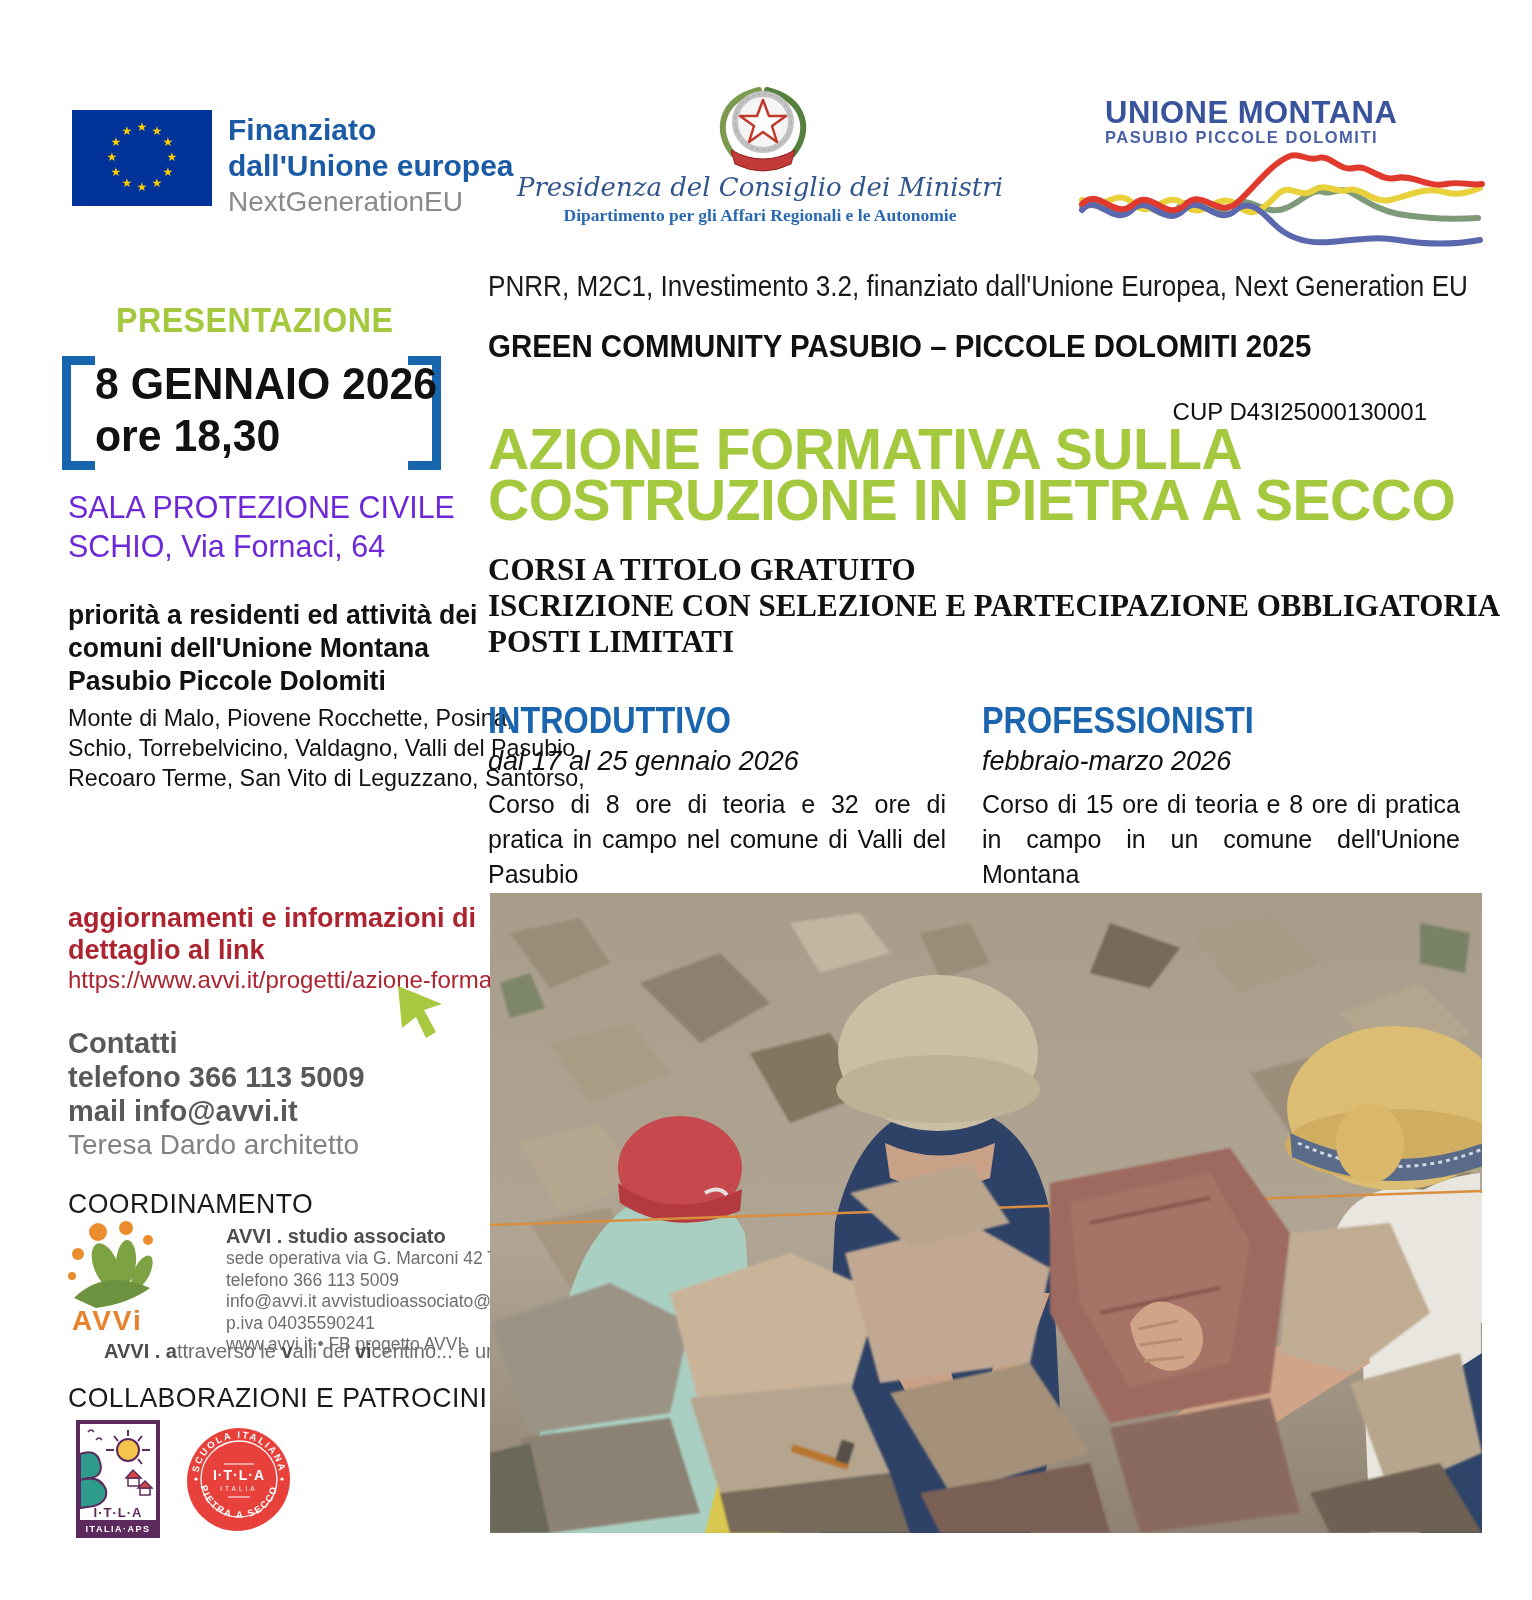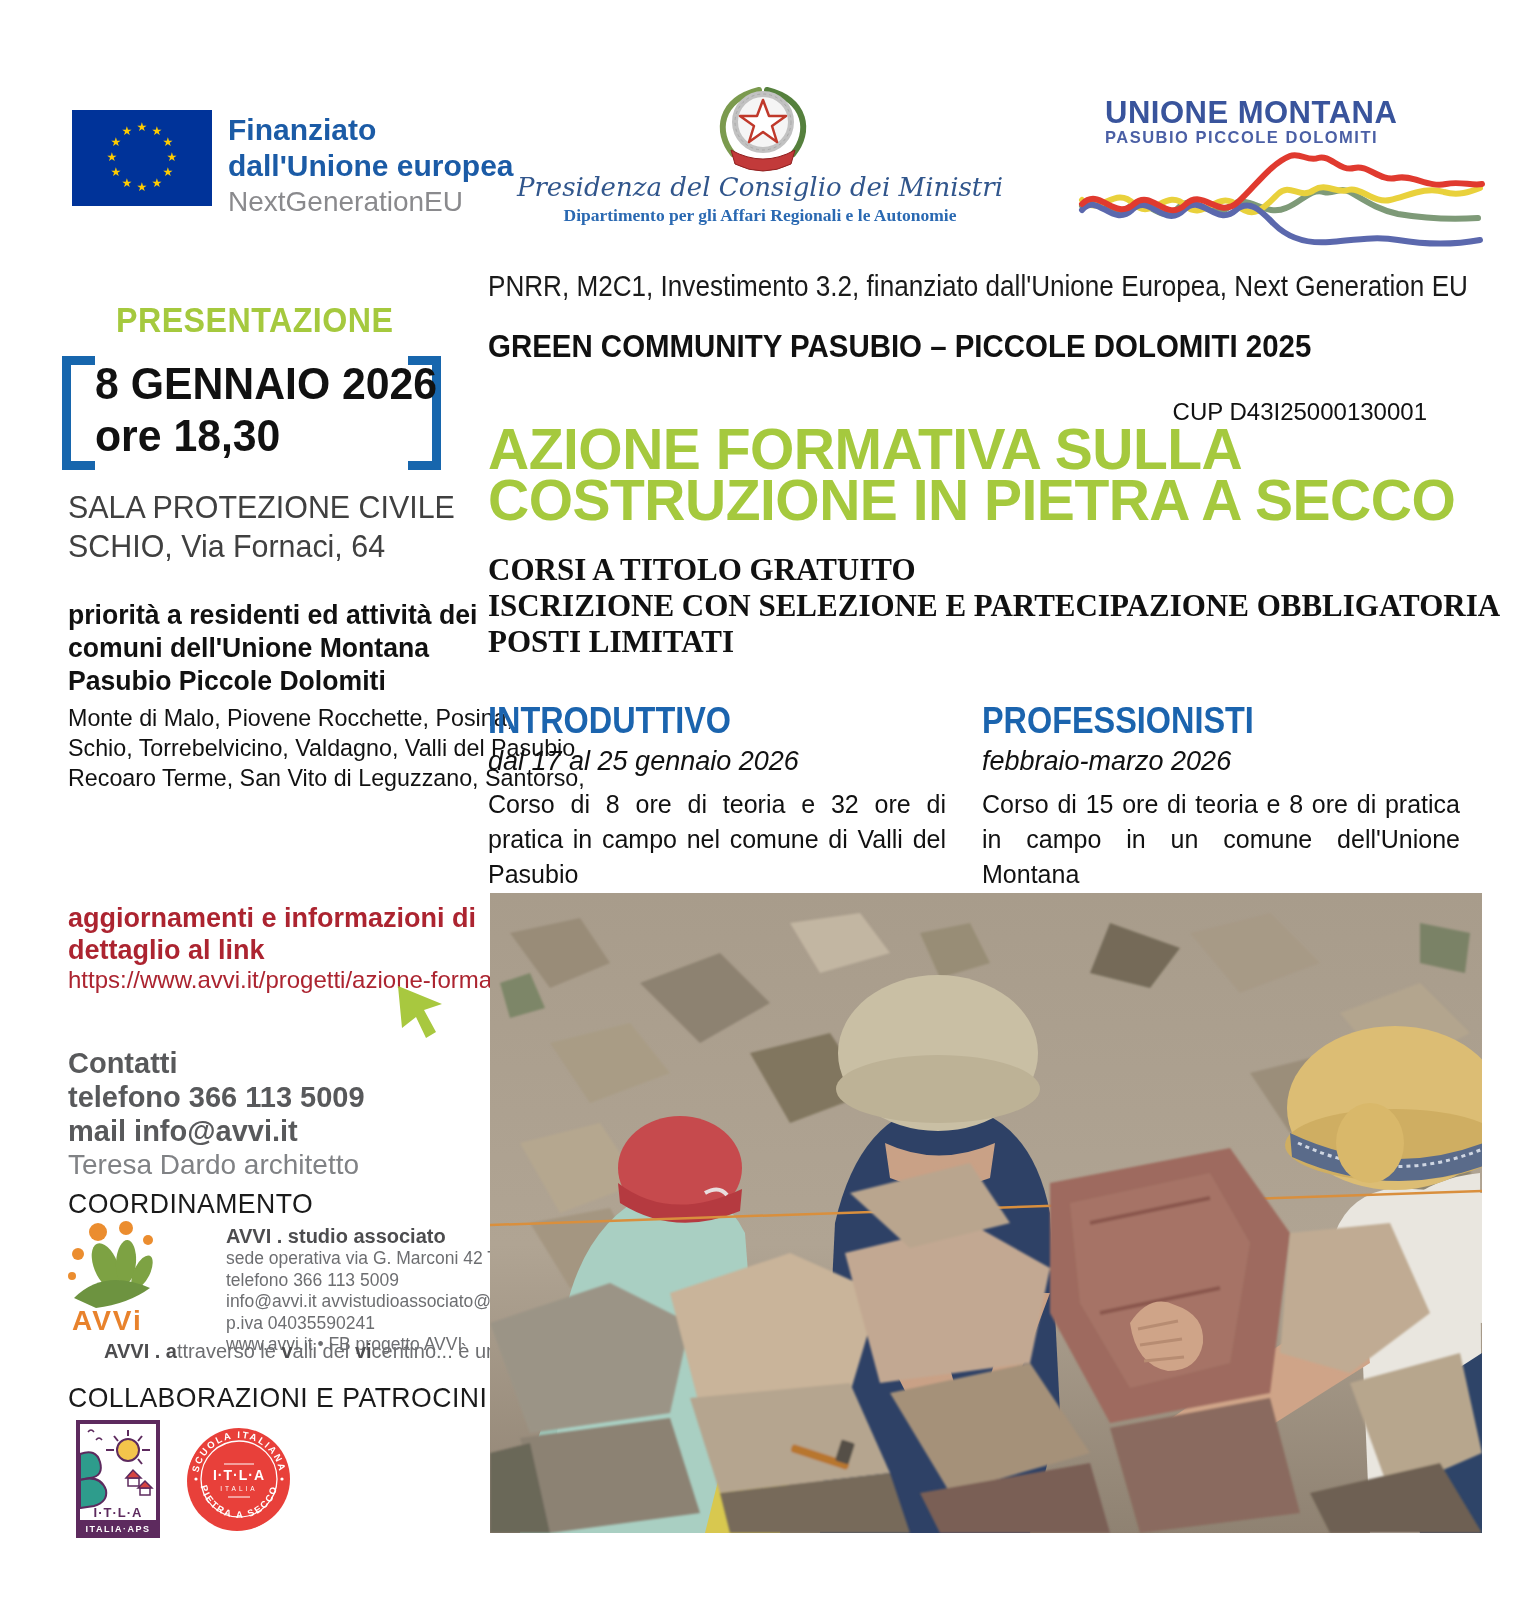--- a/index.html
+++ b/index.html
@@ -18,21 +18,21 @@
   .gov-dept{font-size:17.5px;font-weight:bold;color:#2a69b2;white-space:nowrap;}
   .um-title{font-size:31px;font-weight:bold;color:#39549c;letter-spacing:.5px;line-height:30px;}
   .um-sub{font-size:16.5px;font-weight:bold;color:#4a5fa5;letter-spacing:1.5px;}
 
   
   .presentazione{font-size:35px;font-weight:bold;color:var(--green);letter-spacing:.5px;}
   .bracket{width:24px;height:96px;}
   .bracket.l{border-left:9px solid #1766ad;border-top:9px solid #1766ad;border-bottom:9px solid #1766ad;}
   .bracket.r{border-right:9px solid #1766ad;border-top:9px solid #1766ad;border-bottom:9px solid #1766ad;}
   .date-line{font-size:45px;font-weight:bold;color:#111;line-height:52px;}
-  .venue{font-size:32px;color:#404040;line-height:39px;}
+  .venue{font-size:32px;color:#6d28d9;line-height:39px;}
   .priority-line{font-size:28px;font-weight:bold;line-height:33px;}
   .towns-line{font-size:24.5px;line-height:30px;}
   .updates-line{font-size:27px;font-weight:bold;color:var(--red);line-height:32px;}
   .updates-url{font-size:24px;color:var(--red);text-decoration:none;display:inline-block;}
   .contact-bold{font-size:29px;font-weight:bold;color:#58595b;line-height:34px;}
   .contact-light{font-size:28px;color:#808285;line-height:34px;}
   .section-h{font-size:28px;color:#1a1a1a;letter-spacing:.5px;}
   .avvi-name{font-size:20px;font-weight:bold;color:#4d4d4f;line-height:24px;}
   .avvi-line{font-size:17.5px;color:#6d6e71;line-height:21.5px;}
   .tagline{font-size:20px;color:#6d6e71;}
@@ -134,21 +134,21 @@
   <div class="abs" style="left:68px;top:902px;">
     <div class="updates-line">aggiornamenti e informazioni di</div>
     <div class="updates-line">dettaglio al link</div>
     <a class="updates-url" href="#">https://www.avvi.it/progetti/azione-formativa/</a>
   </div>
 
   <svg class="abs" style="left:390px;top:978px;" width="76" height="76" viewBox="0 0 76 76">
     <path d="M8,8 L52,26 L34,32 L46,54 L36,60 L26,39 L12,50 Z" fill="#a8c83f"></path>
   </svg>
 
-  <div class="abs" style="left:68px;top:1026px;margin-top:20px;">
+  <div class="abs" style="left:68px;top:1026px;">
     <div class="contact-bold">Contatti</div>
     <div class="contact-bold">telefono 366 113 5009</div>
     <div class="contact-bold">mail info@avvi.it</div>
     <div class="contact-light">Teresa Dardo architetto</div>
   </div>
 
   <div class="abs section-h" style="left:68px;top:1188px;">
     <span class="cond cond95">COORDINAMENTO</span>
   </div>
 

